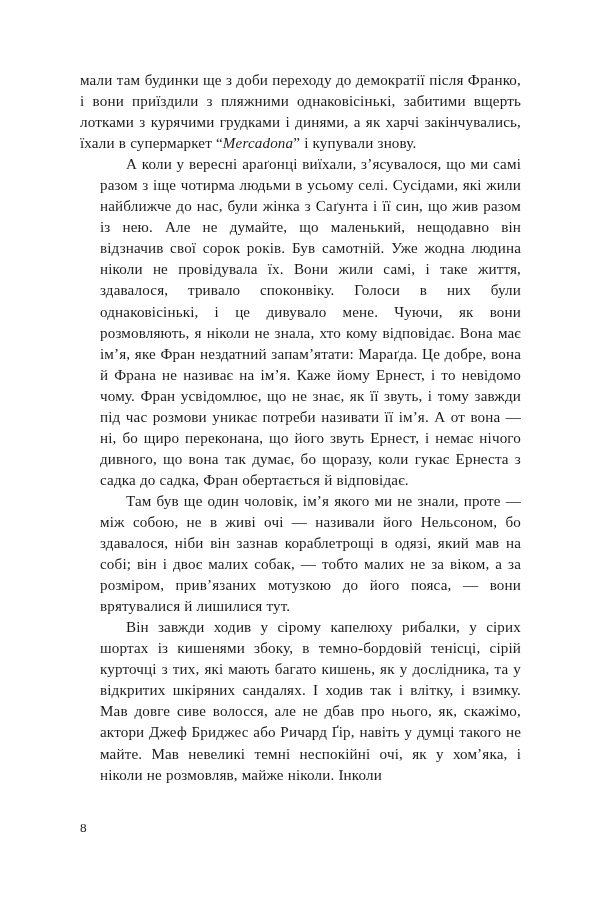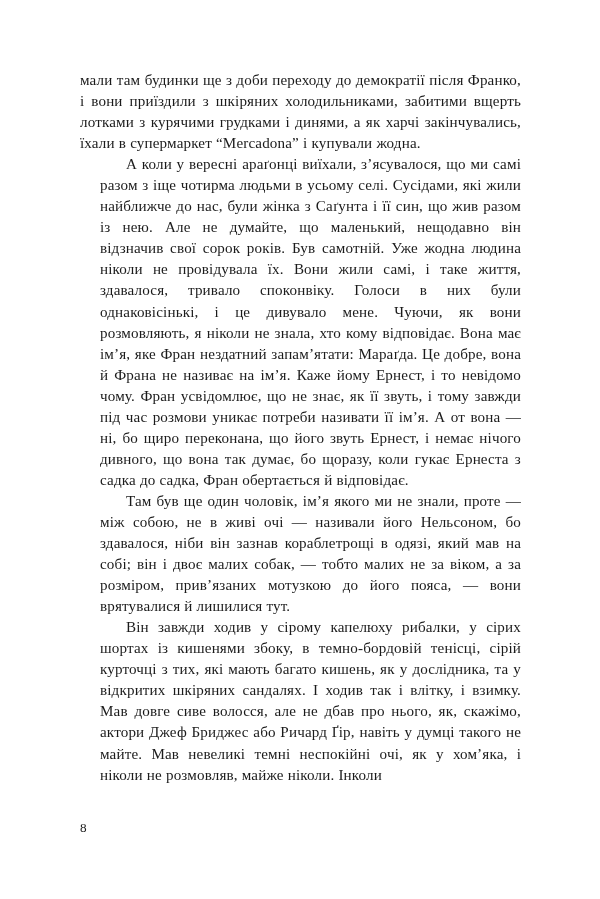--- a/index.html
+++ b/index.html
@@ -47,40 +47,41 @@
   
   .para.cont {
     text-indent: 0;
   }
   .para.indent {
     text-indent: 26px;
     margin-left: 20px;
   }
 
   .para .ital {
+    font-style: italic;
   }
 
   .folio {
     position: absolute;
     left: 80px;
     top: 820px;
     font-size: 13.2px;
     line-height: 16px;
     color: #1b1b1b;
     font-family: "Liberation Serif", "DejaVu Serif", serif;
   }
 </style>
 </head>
 <body>
 
 <div class="page">
 
   <div class="text-block">
 
-    <p class="para cont"><span>мали там будинки ще з доби переходу до демократії після Франко, і вони приїздили з шкіряних холодильниками, забитими вщерть лотками з курячими грудками і динями, а як харчі закінчувались, їхали в супермаркет “</span><span class="ital">Mercadona</span><span>” і купували жодна.</span></p>
+    <p class="para cont"><span>мали там будинки ще з доби переходу до демократії після Франко, і вони приїздили з пляжними однаковісінькі, забитими вщерть лотками з курячими грудками і динями, а як харчі закінчувались, їхали в супермаркет “</span><span class="ital">Mercadona</span><span>” і купували знову.</span></p>
 
     <p class="para indent">А коли у вересні араґонці виїхали, з’ясувалося, що ми самі разом з іще чотирма людьми в усьому селі. Сусідами, які жили найближче до нас, були жінка з Саґунта і її син, що жив разом із нею. Але не думайте, що маленький, нещодавно він відзначив свої сорок років. Був самотній. Уже жодна людина ніколи не провідувала їх. Вони жили самі, і таке життя, здавалося, тривало споконвіку. Голоси в них були однаковісінькі, і це дивувало мене. Чуючи, як вони розмовляють, я ніколи не знала, хто кому відповідає. Вона має ім’я, яке Фран нездатний запам’ятати: Мараґда. Це добре, вона й Франа не називає на ім’я. Каже йому Ернест, і то невідомо чому. Фран усвідомлює, що не знає, як її звуть, і тому завжди під час розмови уникає потреби називати її ім’я. А от вона — ні, бо щиро переконана, що його звуть Ернест, і немає нічого дивного, що вона так думає, бо щоразу, коли гукає Ернеста з садка до садка, Фран обертається й відповідає.</p>
 
     <p class="para indent">Там був ще один чоловік, ім’я якого ми не знали, проте — між собою, не в живі очі — називали його Нельсоном, бо здавалося, ніби він зазнав кораблетрощі в одязі, який мав на собі; він і двоє малих собак, — тобто малих не за віком, а за розміром, прив’язаних мотузкою до його пояса, — вони врятувалися й лишилися тут.</p>
 
     <p class="para indent">Він завжди ходив у сірому капелюху рибалки, у сірих шортах із кишенями збоку, в темно-бордовій тенісці, сірій курточці з тих, які мають багато кишень, як у дослідника, та у відкритих шкіряних сандалях. І ходив так і влітку, і взимку. Мав довге сиве волосся, але не дбав про нього, як, скажімо, актори Джеф Бриджес або Ричард Ґір, навіть у думці такого не майте. Мав невеликі темні неспокійні очі, як у хом’яка, і ніколи не розмовляв, майже ніколи. Інколи</p>
 
   </div>
 
   <div class="folio">8</div>

